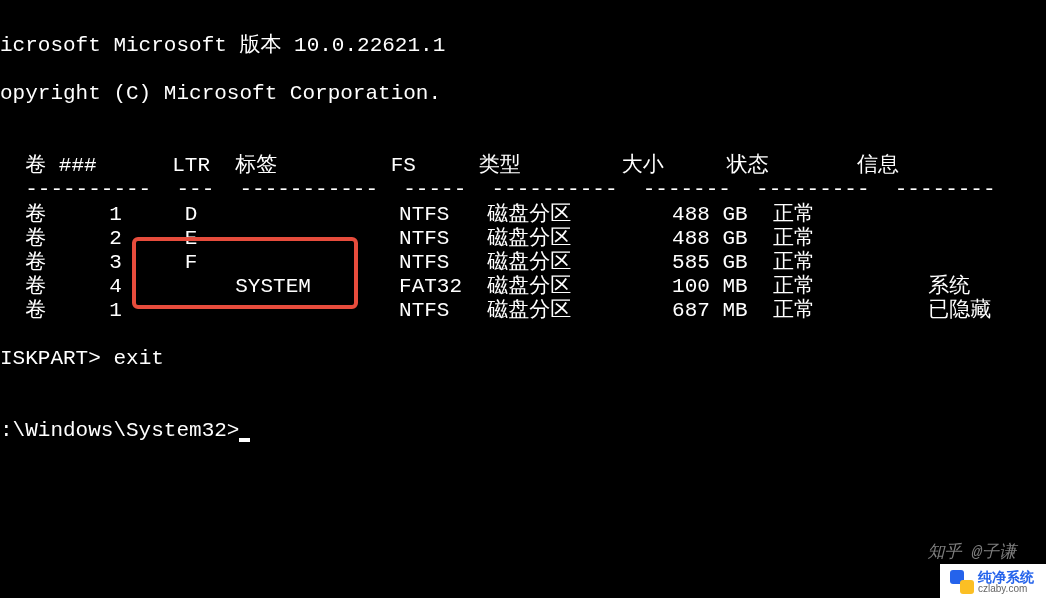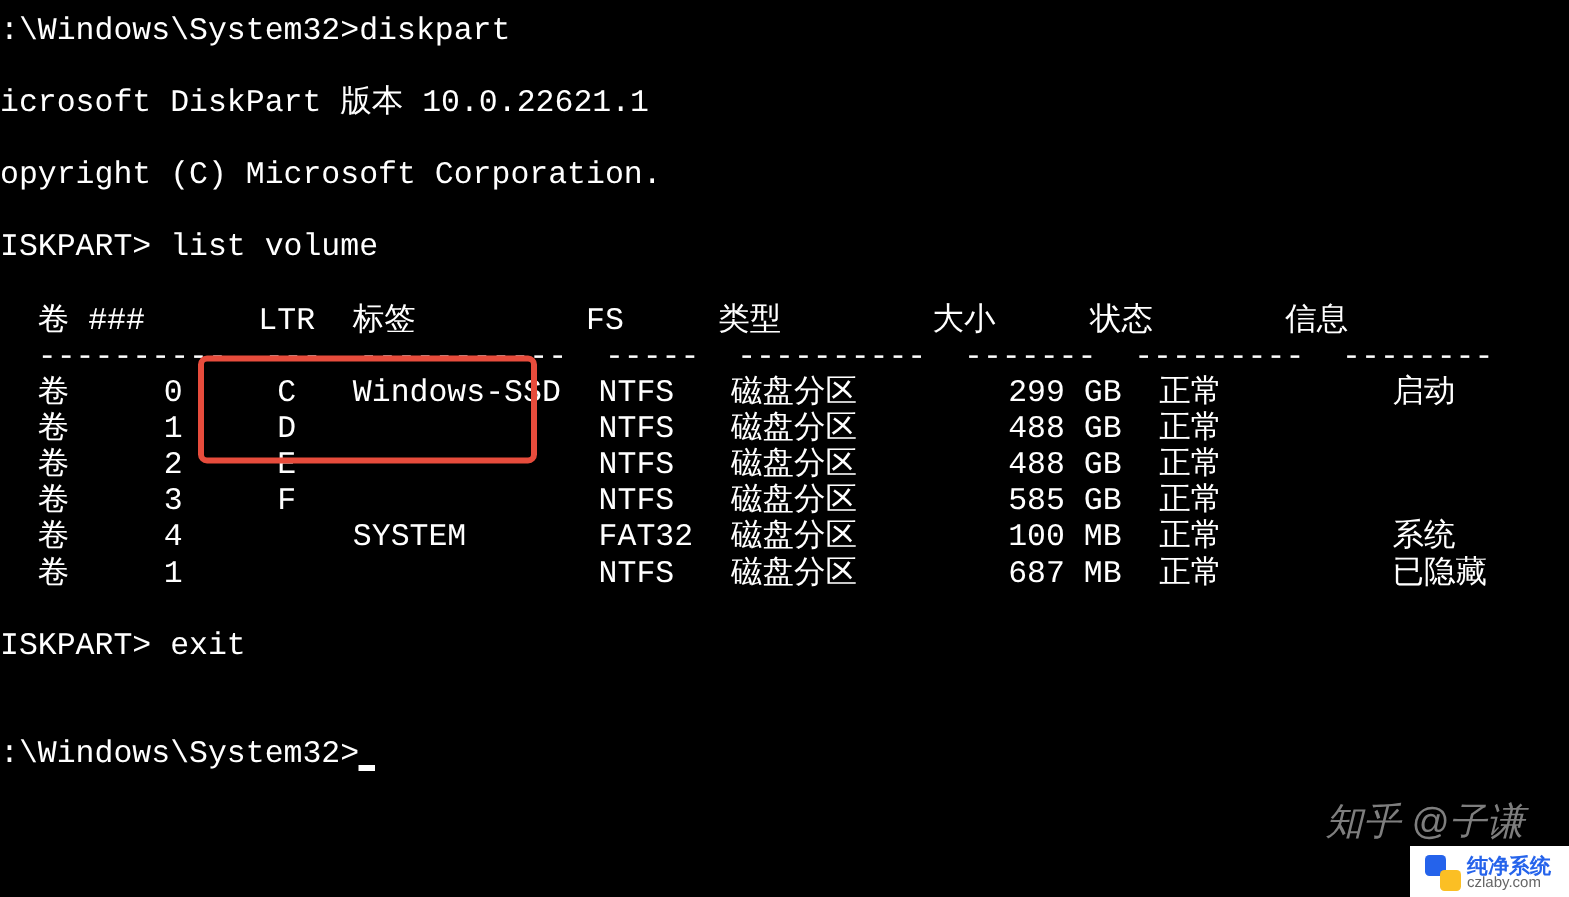--- a/index.html
+++ b/index.html
@@ -37,23 +37,23 @@
       width: 11px;
       height: 4px;
       background: #fff;
       vertical-align: bottom;
       margin-bottom: 2px;
     }
     .watermark-zhihu {
       position: absolute;
       bottom: 35px;
       right: 30px;
-      font-size: 25px;
+      font-size: 17px;
       color: rgba(180,180,180,0.7);
-      font-family: Liberation Sans, sans-serif;
+      font-family: Liberation Mono, monospace;
       font-style: italic;
     }
     .watermark-czlaby {
       position: absolute;
       bottom: 0;
       right: 0;
       background: #fff;
       padding: 6px 12px 4px 10px;
       display: flex;
       align-items: flex-end;
@@ -99,31 +99,28 @@
       font-family: Liberation Sans, sans-serif;
     }
     .spacer {
       height: 24px;
     }
   </style>
 </head>
 <body>
 
 <div class="terminal-content">
-  <div class="line"><span>:\Windows\System32&gt;</span><span>diskpart</span></div>
   <div class="spacer"></div>
-  <div class="line">icrosoft DiskPart 版本 10.0.22621.1</div>
+  <div class="line">icrosoft Microsoft 版本 10.0.22621.1</div>
   <div class="spacer"></div>
   <div class="line">opyright (C) Microsoft Corporation.</div>
   <div class="spacer"></div>
-  <div class="line"><span>ISKPART&gt; </span><span>list volume</span></div>
   <div class="spacer"></div>
   <div class="line">  卷 ###      LTR  标签         FS     类型        大小     状态       信息</div>
   <div class="line">  ----------  ---  -----------  -----  ----------  -------  ---------  --------</div>
-  <div class="line">  卷     0     C   Windows-SSD  NTFS   磁盘分区        299 GB  正常         启动</div>
   <div class="line">  卷     1     D                NTFS   磁盘分区        488 GB  正常</div>
   <div class="line">  卷     2     E                NTFS   磁盘分区        488 GB  正常</div>
   <div class="line">  卷     3     F                NTFS   磁盘分区        585 GB  正常</div>
   <div class="line">  卷     4         SYSTEM       FAT32  磁盘分区        100 MB  正常         系统</div>
   <div class="line">  卷     1                      NTFS   磁盘分区        687 MB  正常         已隐藏</div>
   <div class="spacer"></div>
   <div class="line"><span>ISKPART&gt; </span><span>exit</span></div>
   <div class="spacer"></div>
   <div class="spacer"></div>
   <div class="line"><span>:\Windows\System32&gt;</span><span class="cursor"></span></div>

